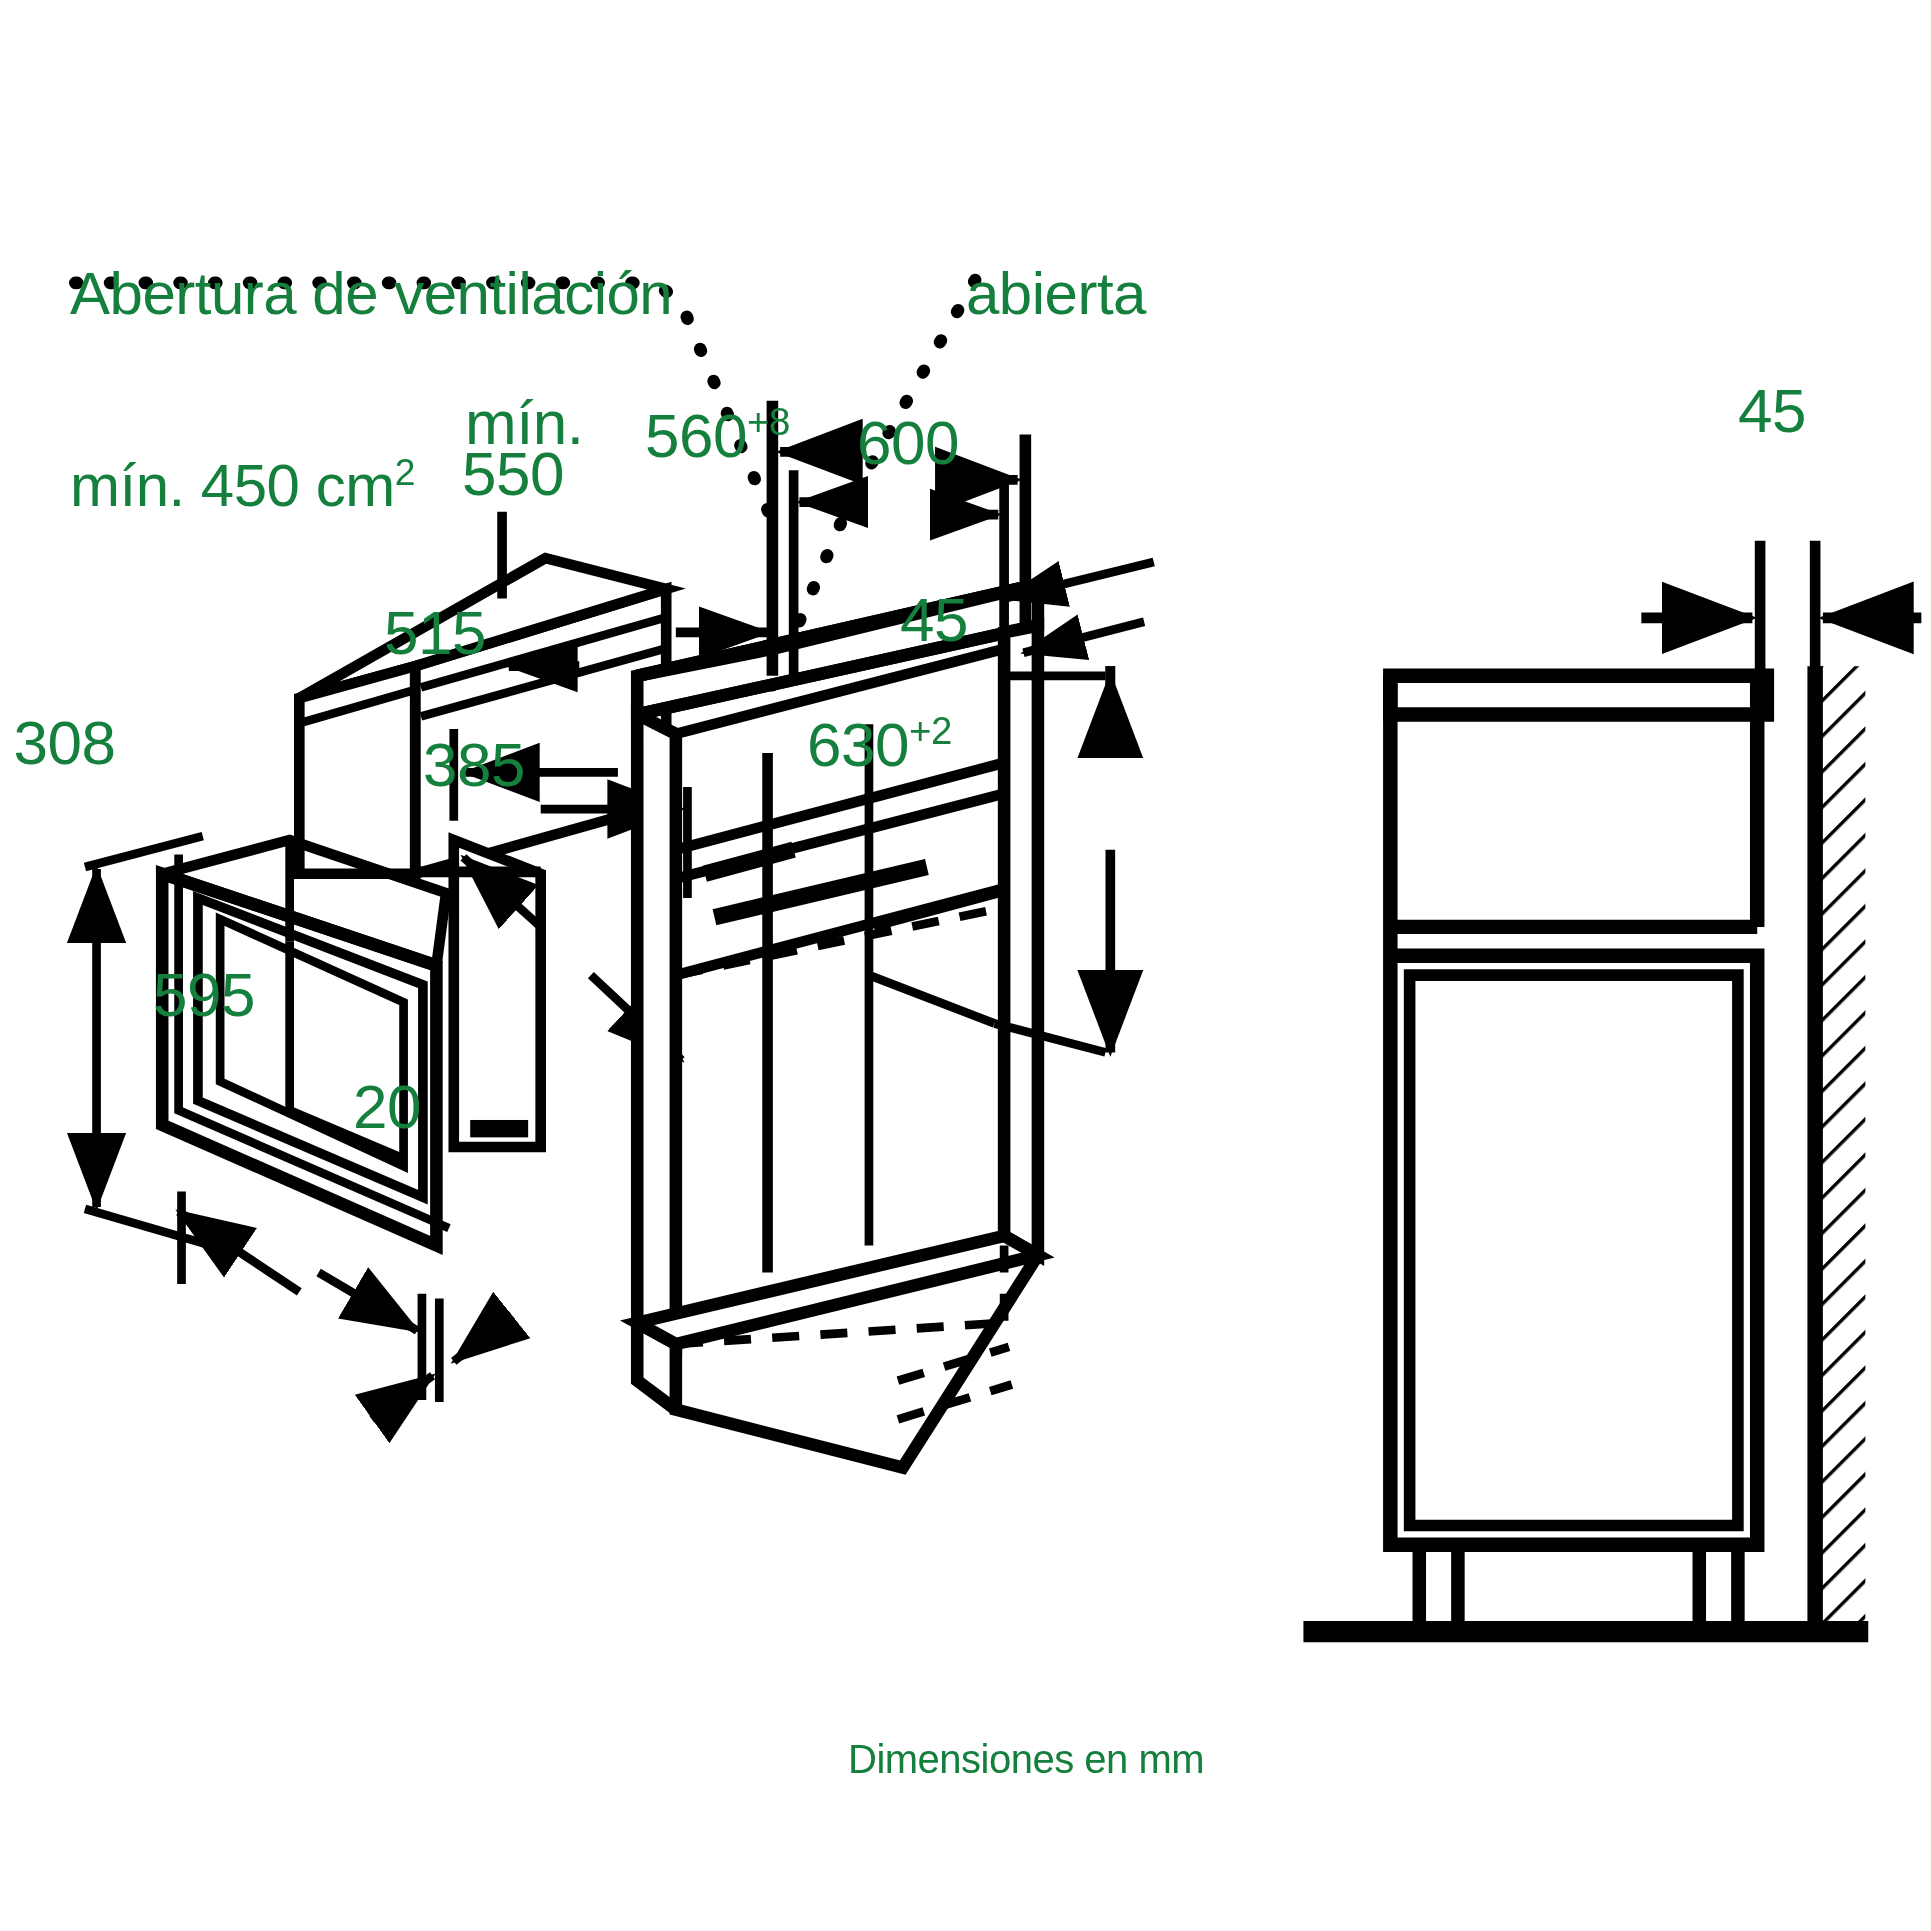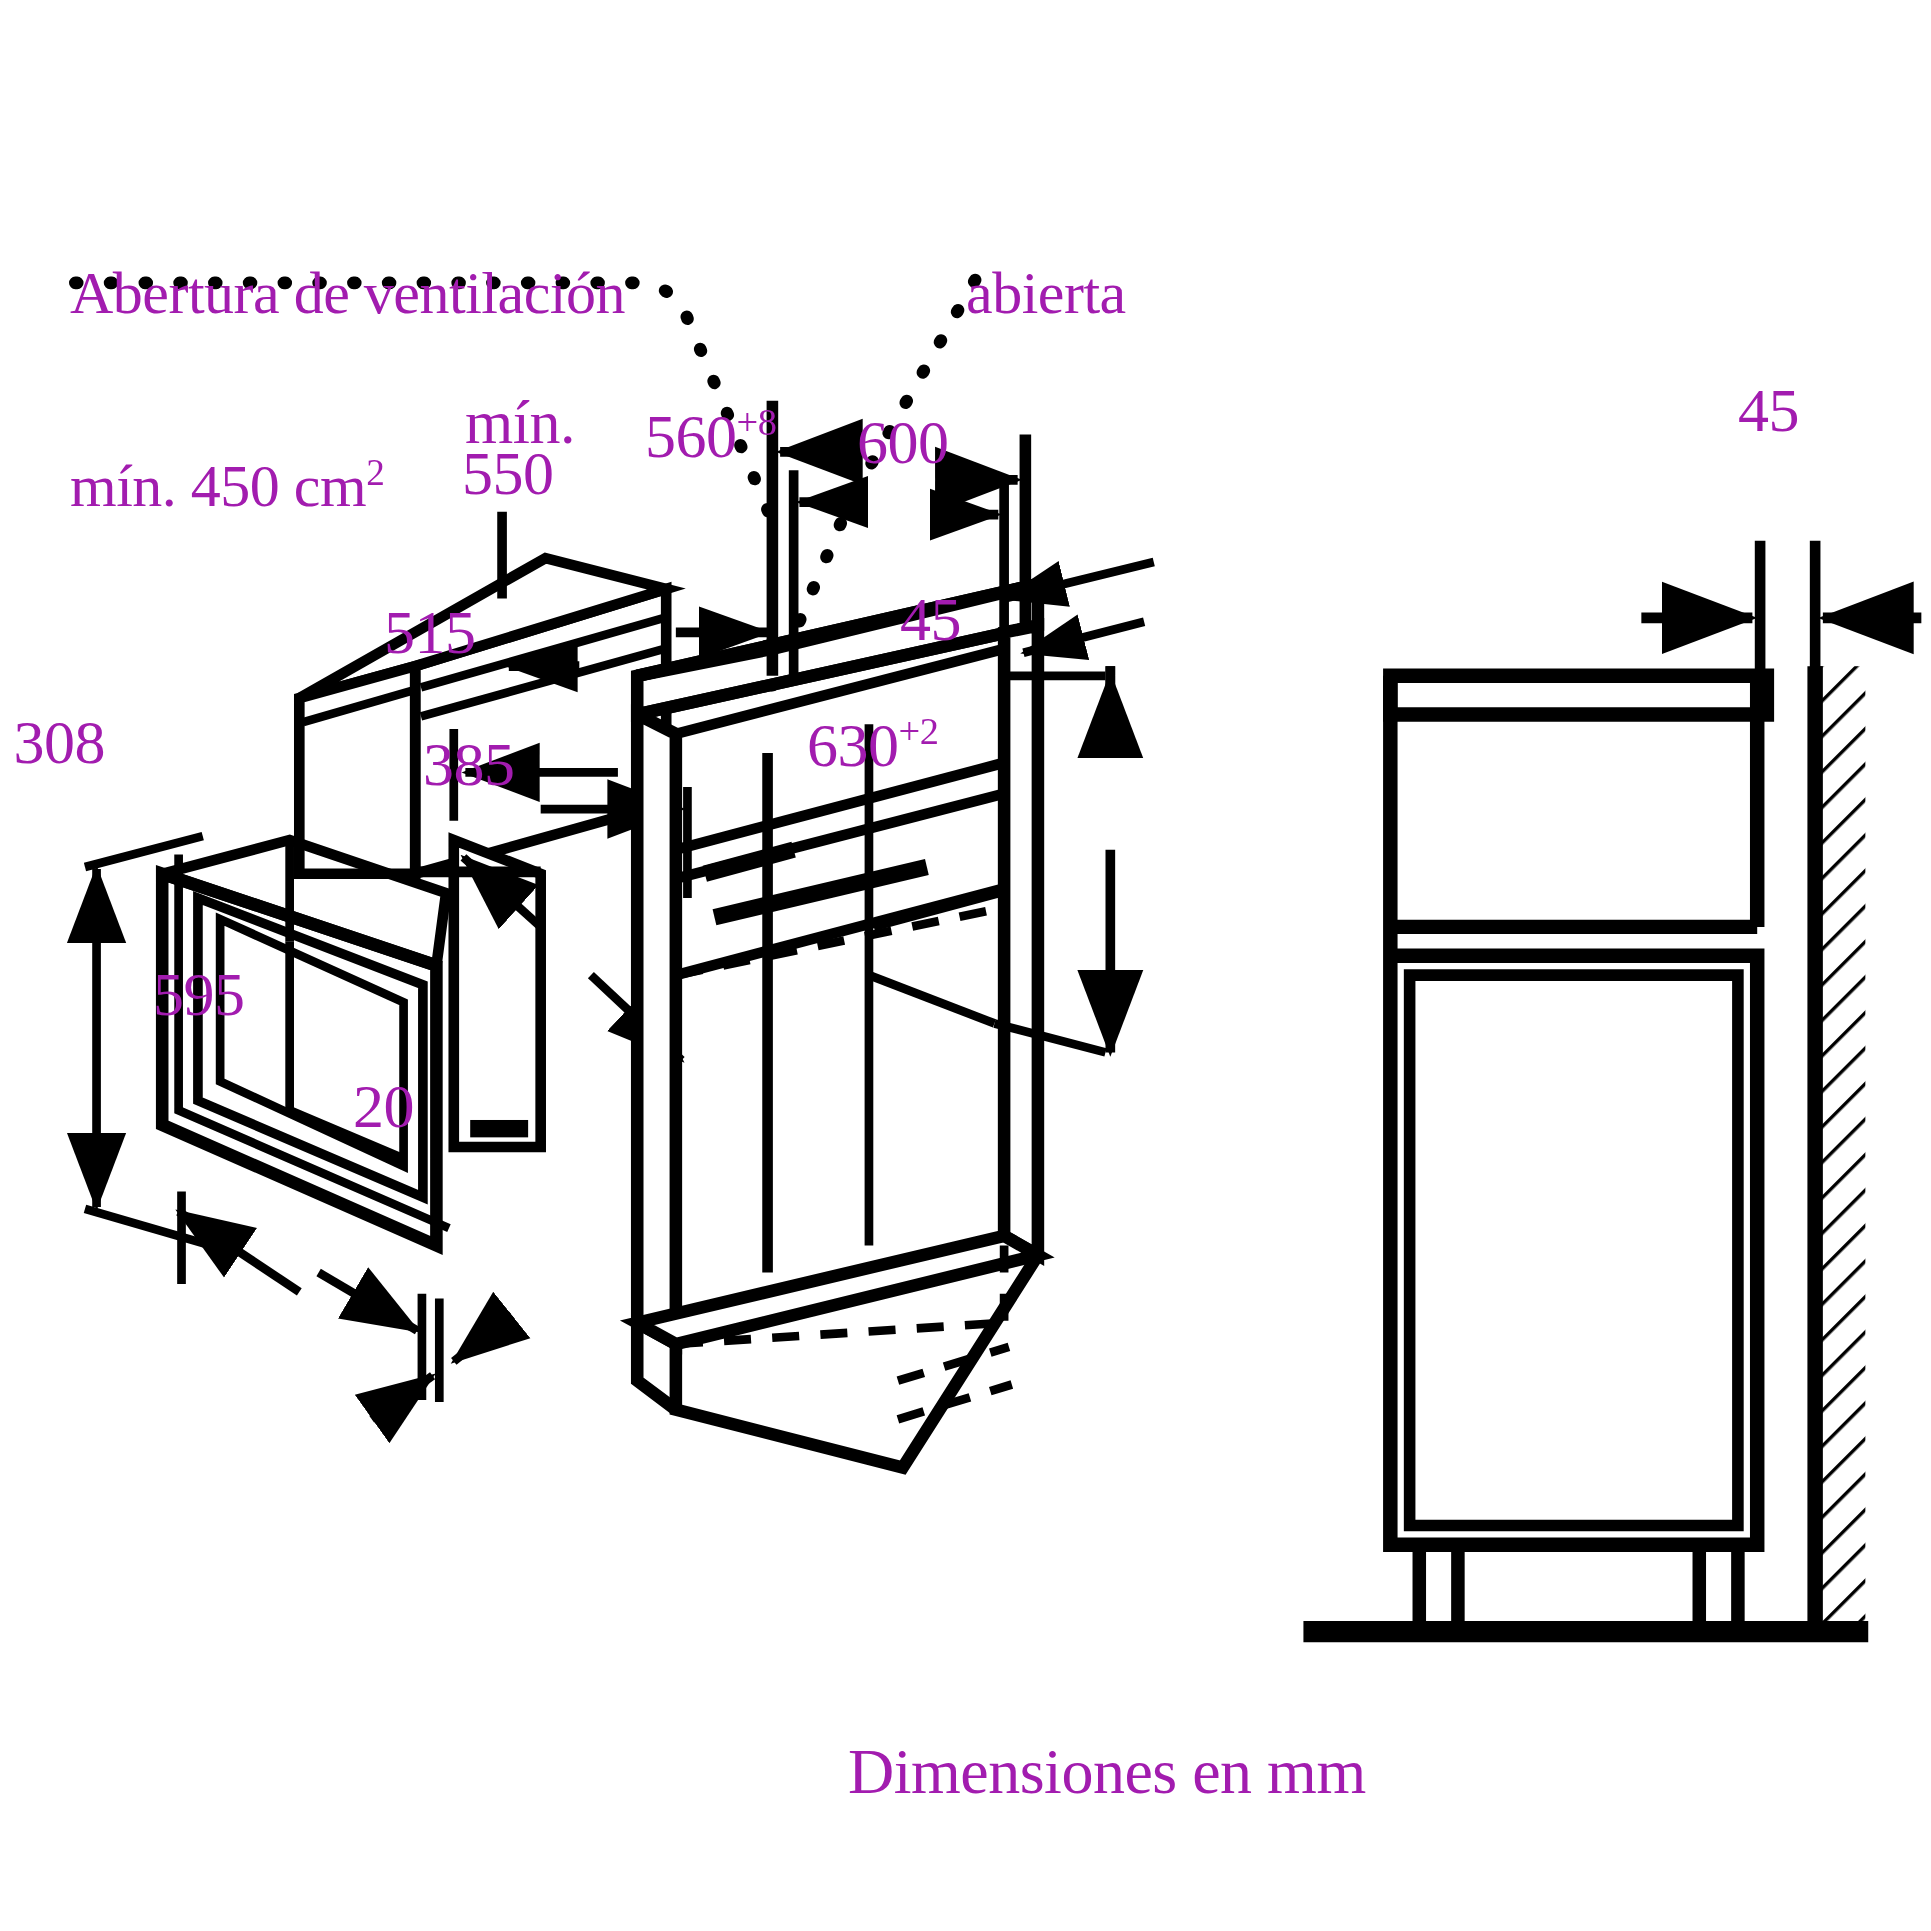--- a/index.html
+++ b/index.html
@@ -22,34 +22,34 @@
   }
   #drawing {
     position: absolute;
     left: 0;
     top: 0;
     width: 1931px;
     height: 1931px;
   }
   .lbl {
     position: absolute;
-    font-family: Liberation Serif, serif;
-    color: #a21caf;
+    font-family: Liberation Sans, sans-serif;
+    color: #15803d;
     white-space: pre;
     line-height: 1.06;
     letter-spacing: -0.5px;
   }
   .note {
     font-size: 60px;
   }
   .dim {
     font-size: 62px;
   }
   .foot {
-    font-size: 64px;
+    font-size: 40px;
   }
   .sup {
     font-size: 0.62em;
     vertical-align: super;
     letter-spacing: -0.5px;
   }
 </style>
 </head>
 <body>
 

